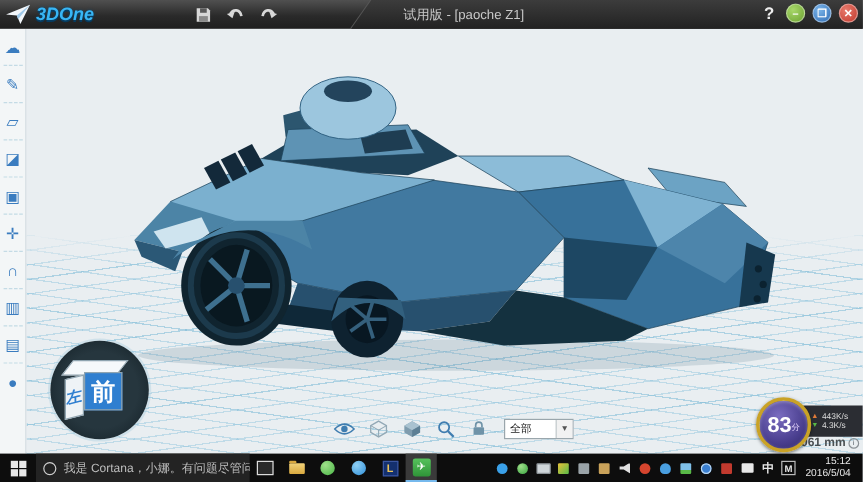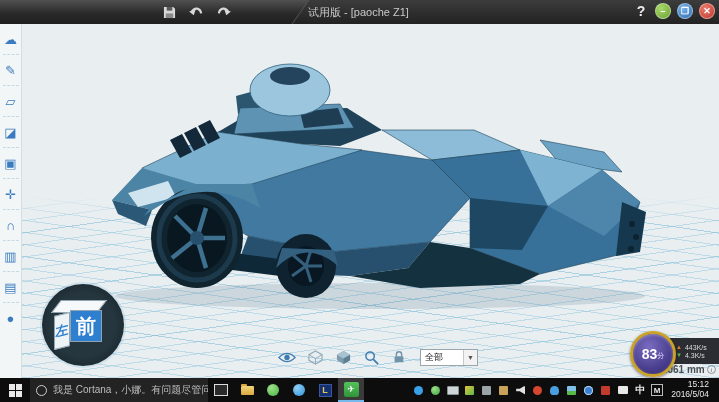--- a/index.html
+++ b/index.html
@@ -17,21 +17,21 @@
   .titlebar .band{
     position:absolute;left:300px;top:0;width:600px;height:24px;
     background:linear-gradient(#3c3c3c,#222);
     transform:skewX(-35deg);border-left:1px solid #555;
   }
   .logo{position:absolute;left:4px;top:1px;height:22px;display:flex;align-items:center;gap:4px;z-index:2;}
   .logo-text{font-size:15px;font-weight:bold;font-style:italic;color:#38b6f5;
     text-shadow:0 0 2px #0a4a73,0 1px 0 #063a5e;letter-spacing:0;}
   .tb-icons{position:absolute;left:160px;top:3px;display:flex;gap:9px;z-index:2;}
   .tb-btn{width:18px;height:18px;display:flex;align-items:center;justify-content:center;cursor:pointer;}
-  .tb-title{position:absolute;left:308px;top:0;height:24px;display:flex;align-items:center;
+  .tb-title{position:absolute;left:336px;top:0;height:24px;display:flex;align-items:center;
     color:#c9c9c9;font-size:11px;z-index:2;}
   .tb-right{position:absolute;right:4px;top:3px;display:flex;align-items:center;gap:6px;z-index:2;}
   .help-q{color:#eee;font-size:14px;font-weight:bold;width:16px;text-align:center;cursor:pointer;}
   .winbtn{width:16px;height:16px;border-radius:50%;display:flex;align-items:center;justify-content:center;
     color:#fff;font-size:9px;font-weight:bold;border:1px solid rgba(255,255,255,.4);box-sizing:border-box;cursor:pointer;}
   .winbtn.min{background:radial-gradient(circle at 35% 30%,#a8d86a,#6da332);}
   .winbtn.res{background:radial-gradient(circle at 35% 30%,#7ab4e8,#2f6cb4);}
   .winbtn.cls{background:radial-gradient(circle at 35% 30%,#e87a6c,#c23a2e);}
   
   .left-toolbar{
@@ -79,21 +79,21 @@
     border-radius:13px 0 0 13px;z-index:8;display:flex;flex-direction:column;justify-content:center;
     padding-left:18px;box-sizing:border-box;gap:1px;cursor:pointer;}
   .sp-row{display:flex;align-items:center;gap:3px;font-size:7px;color:#dcdcdc;line-height:1;}
   .sp-up{color:#e07b39;font-size:6px;}
   .sp-dn{color:#58b947;font-size:6px;}
   .gauge{position:absolute;left:630px;top:331px;width:46px;height:46px;border-radius:50%;
     background:radial-gradient(circle at 40% 32%,#7a6cc0,#4a3f8f 60%,#2e2766);
     border:3px solid #c9a227;box-sizing:border-box;z-index:9;
     display:flex;align-items:center;justify-content:center;cursor:pointer;
     box-shadow:0 1px 3px rgba(0,0,0,.5), inset 0 1px 3px rgba(255,255,255,.35);}
-  .gauge .score{color:#fff;font-size:14px;font-weight:bold;text-align:right;}
+  .gauge .score{color:#fff;font-size:18px;font-weight:bold;text-align:right;}
   .gauge .suffix{color:#e8d7ff;font-size:7px;margin-top:4px;}
   .mm-label{position:absolute;left:648px;top:364px;z-index:7;font-size:10px;color:#4a4f52;
     font-weight:bold;display:flex;align-items:center;gap:2px;}
   .mm-icon{width:9px;height:9px;border-radius:50%;border:1px solid #8a9196;box-sizing:border-box;
     font-size:6px;color:#8a9196;display:flex;align-items:center;justify-content:center;}
   
   .taskbar{position:absolute;left:0;top:378px;width:719px;height:24px;background:#0d0d0d;z-index:50;
     display:flex;align-items:center;}
   .start-btn{width:30px;height:24px;display:flex;align-items:center;justify-content:center;cursor:pointer;}
   .win-logo{display:grid;grid-template-columns:6px 6px;grid-template-rows:6px 6px;gap:1px;}
@@ -123,20 +123,27 @@
   .ime,.mbox{color:#e6e6e6;font-size:10px;font-weight:bold;width:14px;text-align:center;cursor:pointer;}
   .mbox{border:1px solid #bbb;font-size:8px;width:12px;height:12px;line-height:11px;box-sizing:border-box;}
   .clock{display:flex;flex-direction:column;align-items:flex-end;justify-content:flex-start;
     color:#e8e8e8;font-size:8.5px;line-height:1.15;padding:0 6px 0 4px;cursor:pointer;}
 </style>
 </head>
 <body>
 
 <div class="titlebar">
   <div class="band"></div>
+  <div class="logo">
+    <svg width="22" height="18" viewBox="0 0 22 18">
+      <polygon points="1,9 21,1 13,17 10,10" fill="#f2f6fa"></polygon>
+      <polygon points="10,10 21,1 11,13" fill="#9fc8e8"></polygon>
+    </svg>
+    <span class="logo-text">3DOne</span>
+  </div>
   <div class="tb-icons">
     <div class="tb-btn">
       <svg width="13" height="13" viewBox="0 0 14 14">
           <path d="M1,1 h10 l2,2 v10 h-12 z" fill="#d8d8d8"></path>
           <rect x="4" y="1" width="6" height="4" fill="#5a5a5a"></rect>
           <rect x="3" y="8" width="8" height="5" fill="#8a8a8a"></rect>
         </svg>
     </div>
     <div class="tb-btn">
       <svg width="15" height="13" viewBox="0 0 16 14">

